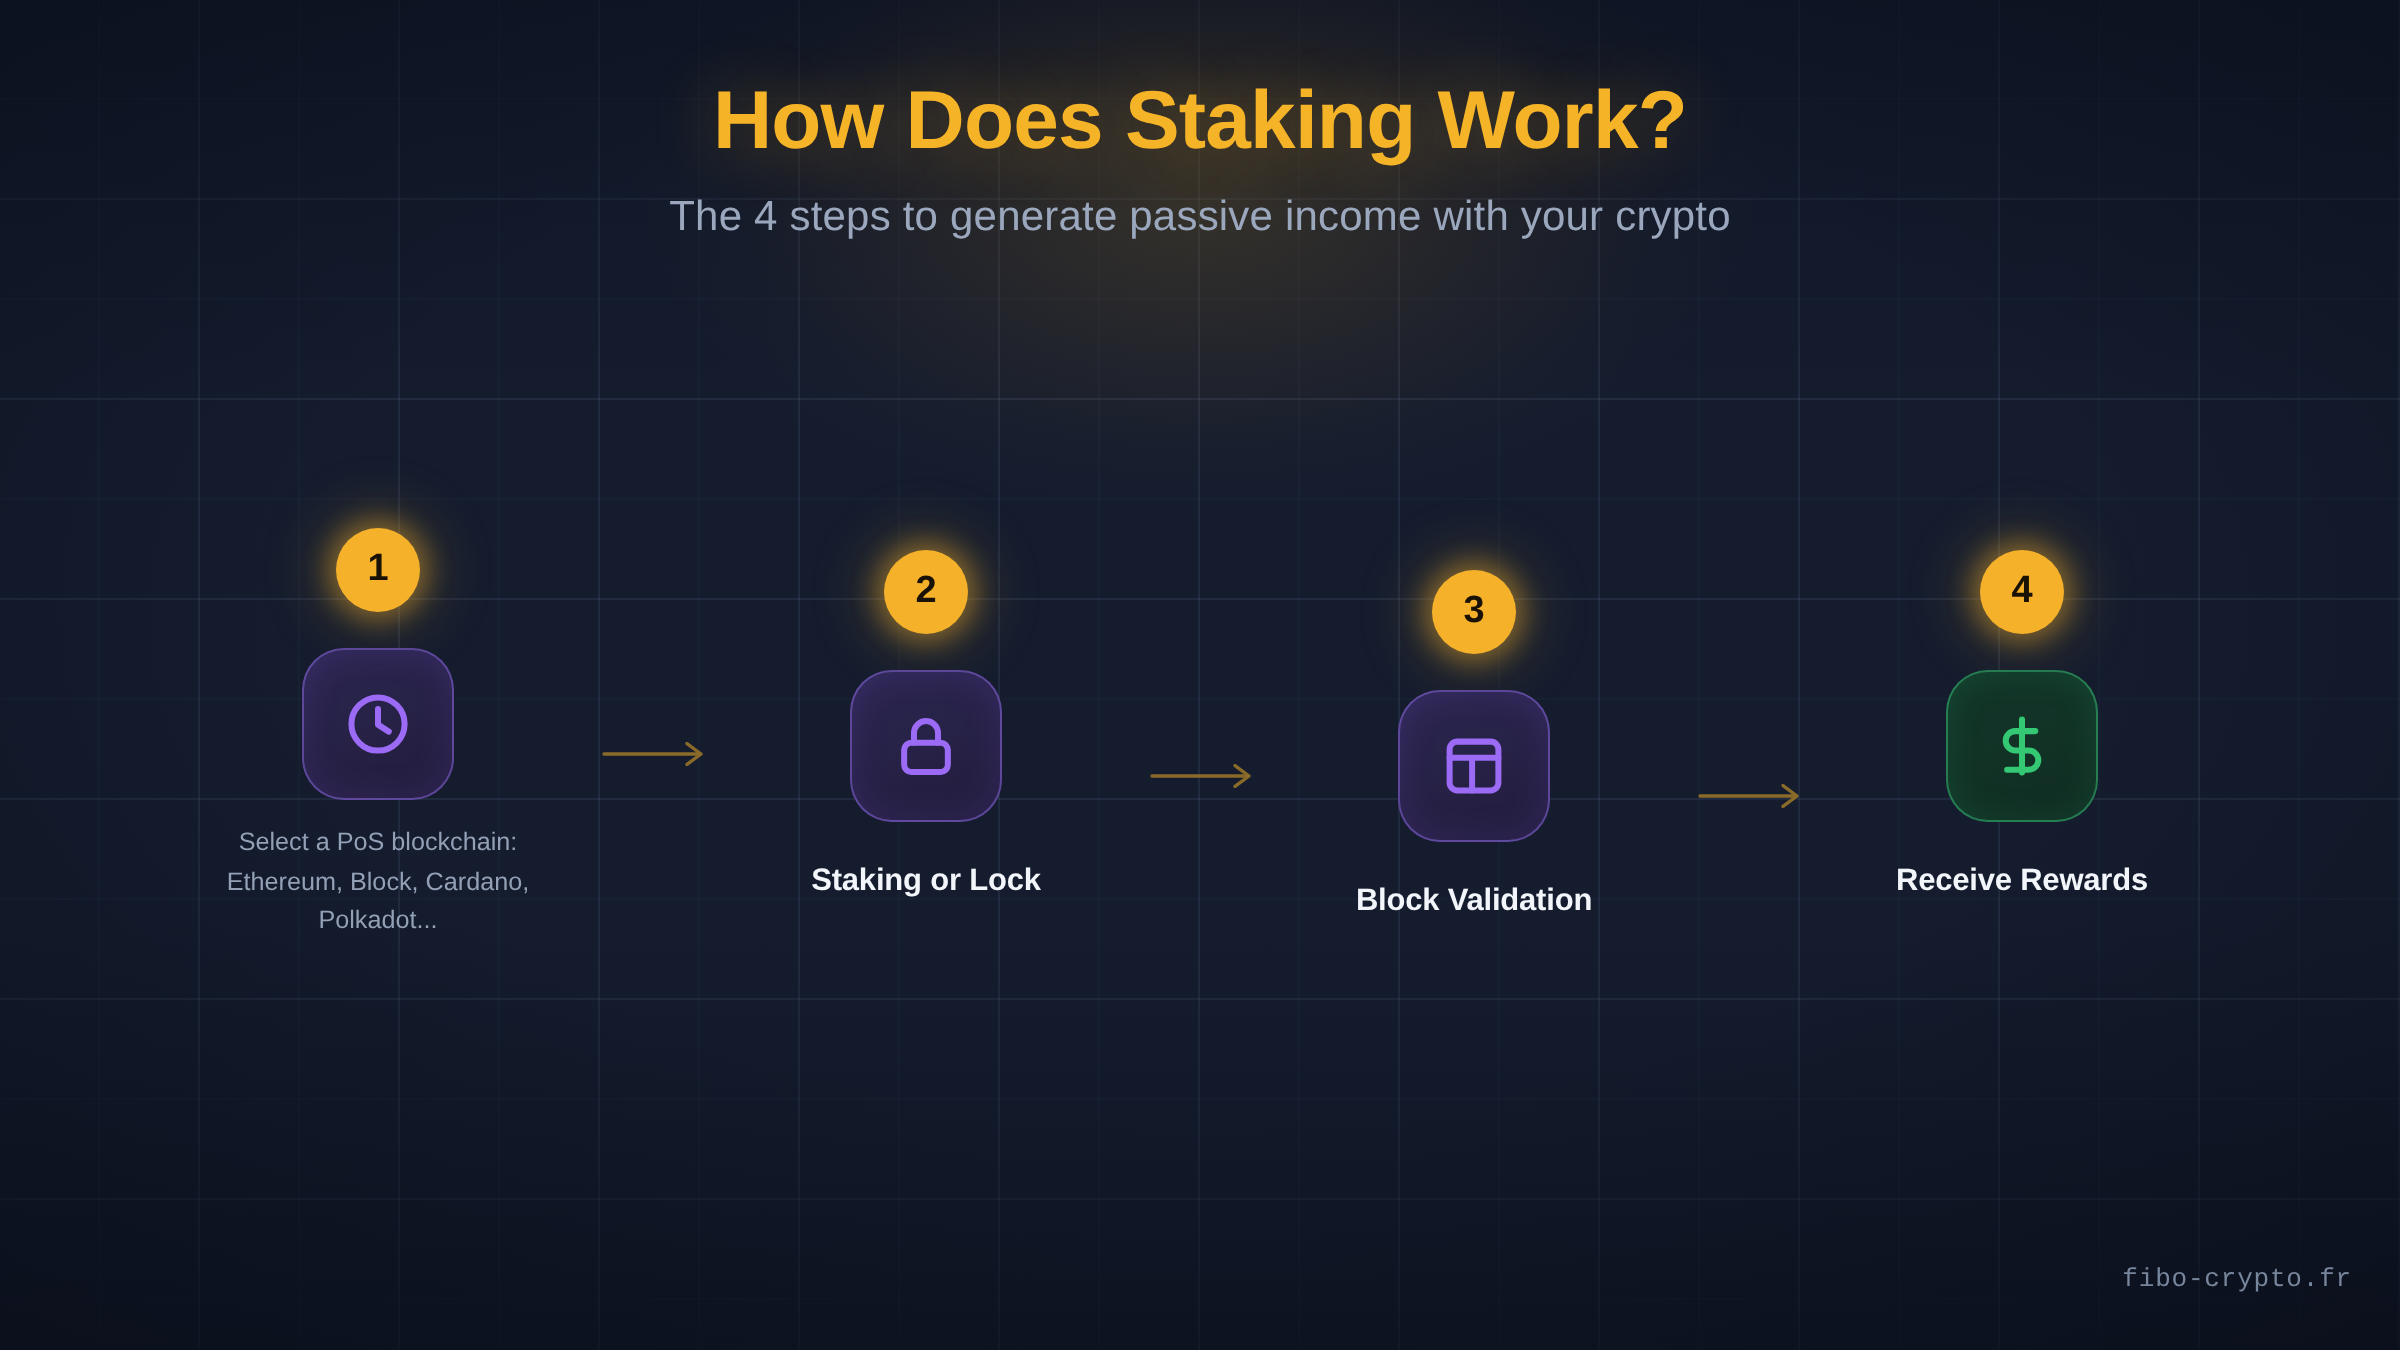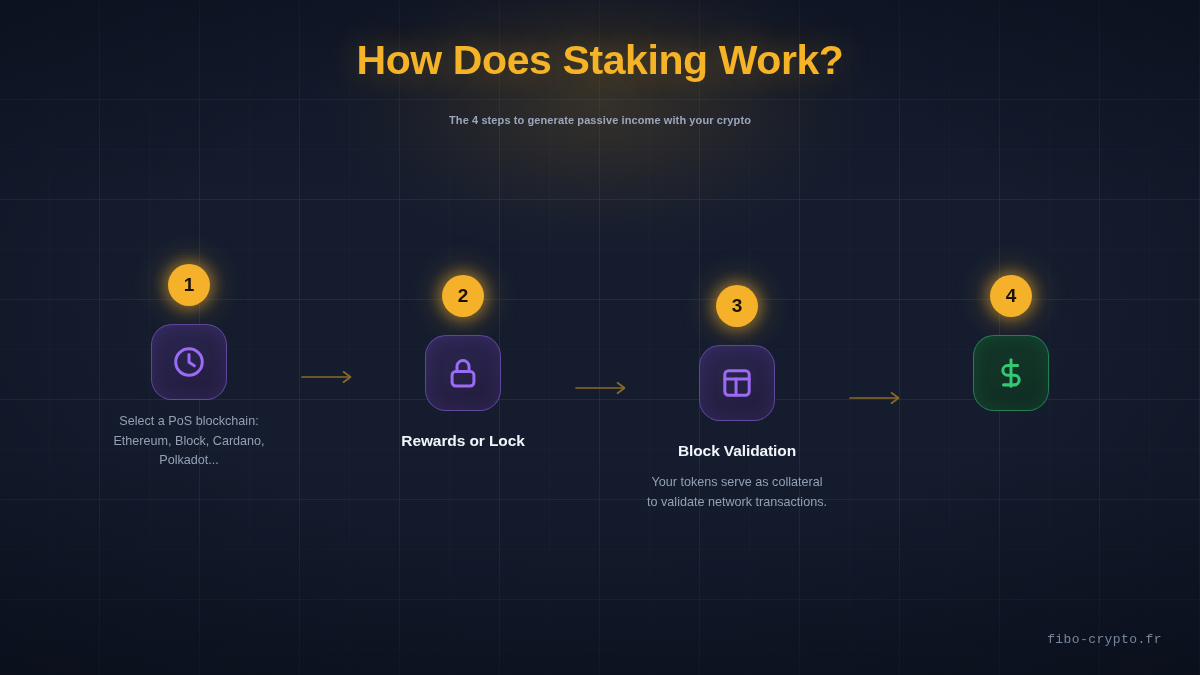--- a/index.html
+++ b/index.html
@@ -70,24 +70,24 @@
   }
   .title {
     font-size:41px;
     font-weight:bold;
     color:#F5B328;
     letter-spacing:-0.4px;
     line-height:1.18;
     text-shadow:0 0 34px rgba(245,179,40,0.33);
   }
   .subtitle {
-    margin-top:30px;
-    font-size:11px;
+    margin-top:13px;
+    font-size:21px;
     color:#9aa7bd;
-    font-weight:700;
+    font-weight:400;
     letter-spacing:0.1px;
   }
 
   
   .steps {
     position:absolute;
     left:0; right:0; top:0; bottom:0;
     z-index:4;
   }
   .step {
@@ -150,21 +150,21 @@
   
   .arrow {
     position:absolute;
     width:56px; height:16px;
     z-index:3;
   }
 
   
   .watermark {
     position:absolute;
-    right:38px; bottom:28px;
+    right:24px; bottom:28px;
     font-family:"Liberation Mono", monospace;
     font-size:13px;
     color:#77869c;
     letter-spacing:0.4px;
     z-index:6;
   }
 </style>
 </head>
 <body>
 
@@ -202,57 +202,57 @@
     </div>
 
     <div class="step" style="left:363px; top:275px;">
       <div class="badge">2</div>
       <div class="tile purple">
         <svg width="38" height="38" viewBox="0 0 24 24" fill="none" stroke="#9b6bf5" stroke-width="1.9" stroke-linecap="round" stroke-linejoin="round">
           <rect x="5.1" y="11" width="13.8" height="9.2" rx="2.3"></rect>
           <path d="M8.2 11 V7.9 a3.8 3.8 0 0 1 7.6 0 V11"></path>
         </svg>
       </div>
-      <div class="step-title">Rewards or Lock</div>
+      <div class="step-title">Staking or Lock</div>
     </div>
 
     <div class="arrow" style="left:574px; top:380px;">
       <svg width="56" height="16" viewBox="0 0 56 16" fill="none" stroke="#8a6a28" stroke-width="1.7" stroke-linecap="round" stroke-linejoin="round">
         <path d="M2 8 H50"></path>
         <path d="M43.5 2.8 L50.5 8 L43.5 13.2"></path>
       </svg>
     </div>
 
     <div class="step" style="left:637px; top:285px;">
       <div class="badge">3</div>
       <div class="tile purple">
         <svg width="38" height="38" viewBox="0 0 24 24" fill="none" stroke="#9b6bf5" stroke-width="1.9" stroke-linecap="round" stroke-linejoin="round">
           <rect x="4.3" y="4.3" width="15.4" height="15.4" rx="2.4"></rect>
           <path d="M4.3 9.4 H19.7"></path>
           <path d="M11.4 9.4 V19.7"></path>
         </svg>
       </div>
       <div class="step-title">Block Validation</div>
-      <div class="step-desc">Your tokens serve as collateral to validate network transactions.</div>
     </div>
 
     <div class="arrow" style="left:848px; top:390px;">
       <svg width="56" height="16" viewBox="0 0 56 16" fill="none" stroke="#8a6a28" stroke-width="1.7" stroke-linecap="round" stroke-linejoin="round">
         <path d="M2 8 H50"></path>
         <path d="M43.5 2.8 L50.5 8 L43.5 13.2"></path>
       </svg>
     </div>
 
     <div class="step" style="left:911px; top:275px;">
       <div class="badge">4</div>
       <div class="tile green">
         <svg width="38" height="38" viewBox="0 0 24 24" fill="none" stroke="#35c874" stroke-width="1.9" stroke-linecap="round" stroke-linejoin="round">
           <path d="M12 3.6 V20.4"></path>
           <path d="M16.2 7.3 H9.9 a3.05 3.05 0 0 0 0 6.1 h4.2 a3.05 3.05 0 0 1 0 6.1 H7.3"></path>
         </svg>
       </div>
+      <div class="step-title">Receive Rewards</div>
     </div>
 
   </div>
 
   <div class="watermark">fibo-crypto.fr</div>
 
 </div>
 
 </body></html>

